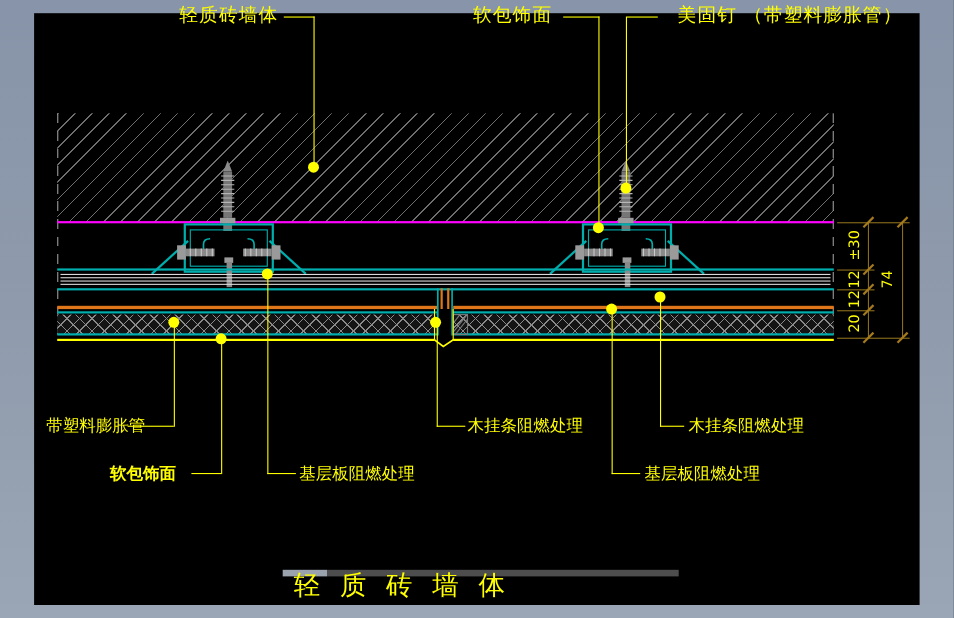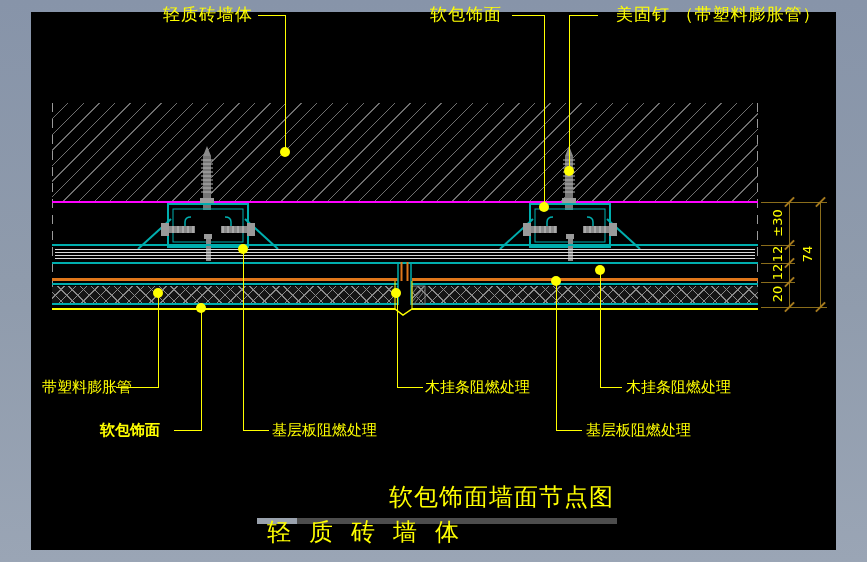--- a/index.html
+++ b/index.html
@@ -224,17 +224,16 @@
   <div class="lbl toplbl" style="left:430px;top:6px;">软包饰面</div>
   <div class="lbl toplbl" style="left:616px;top:6px;">美固钉 （带塑料膨胀管）</div>
 
   <div class="lbl" style="left:42px;top:379px;">带塑料膨胀管</div>
   <div class="lbl" style="left:100px;top:422px;font-weight:bold;">软包饰面</div>
   <div class="lbl" style="left:272px;top:422px;">基层板阻燃处理</div>
   <div class="lbl" style="left:425px;top:379px;">木挂条阻燃处理</div>
   <div class="lbl" style="left:626px;top:379px;">木挂条阻燃处理</div>
   <div class="lbl" style="left:586px;top:422px;">基层板阻燃处理</div>
 
-  <div class="title" style="left:389px;top:481px;">软包饰面墙面节点图</div>
   <div class="titlebar"></div>
   <div class="subtitle" style="left:267px;top:516px;">轻质砖墙体</div>
 
 </div>
 
 </body></html>

